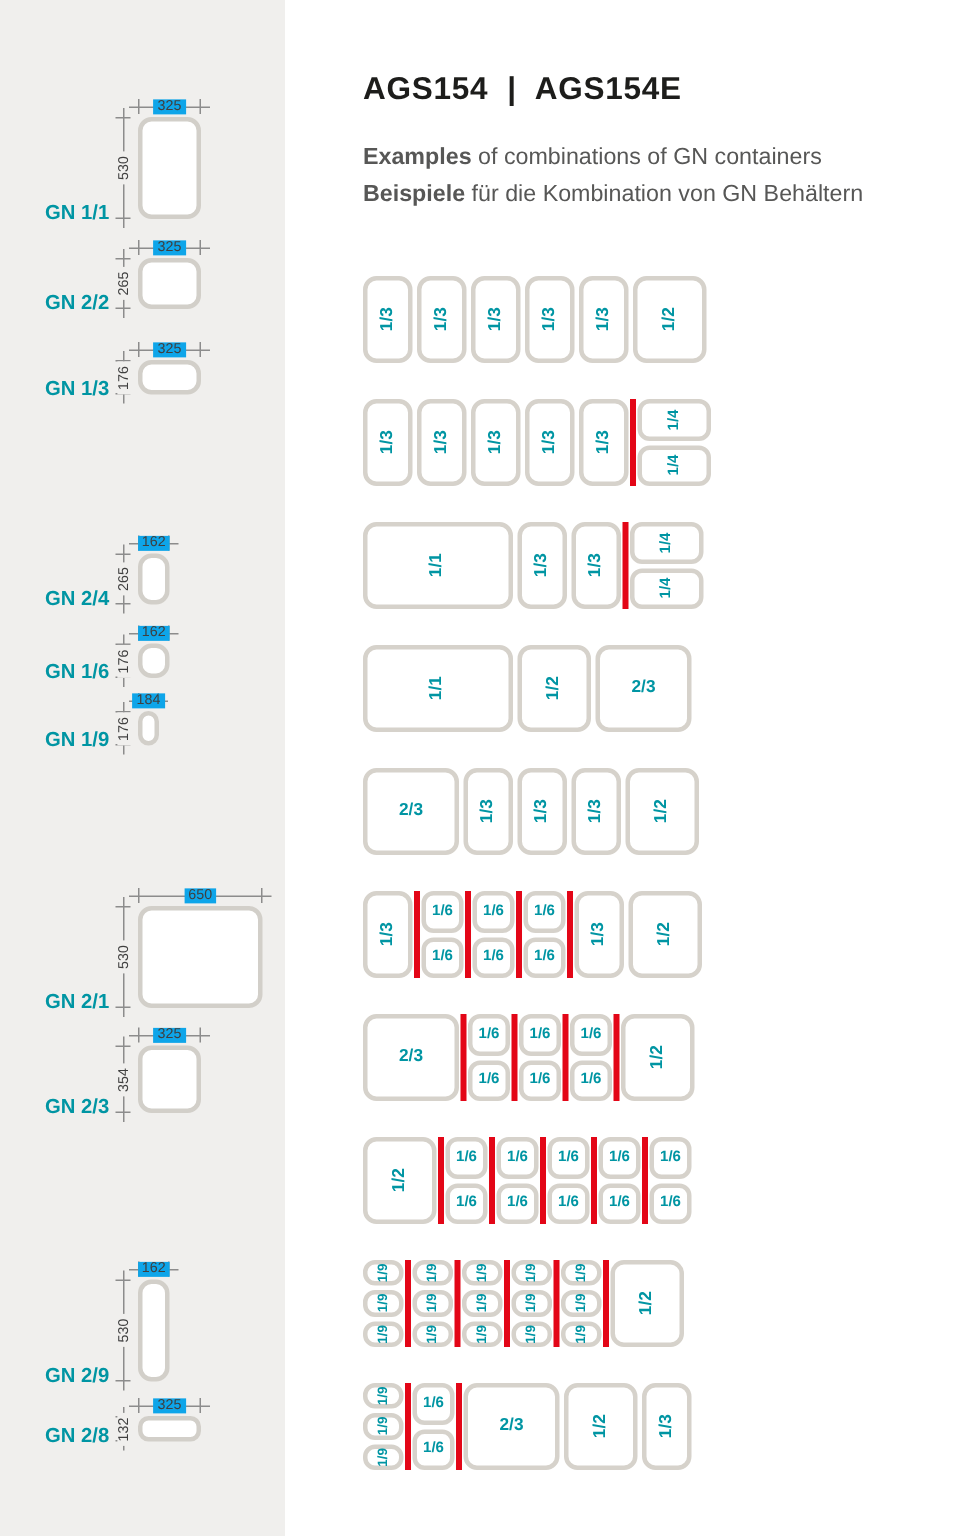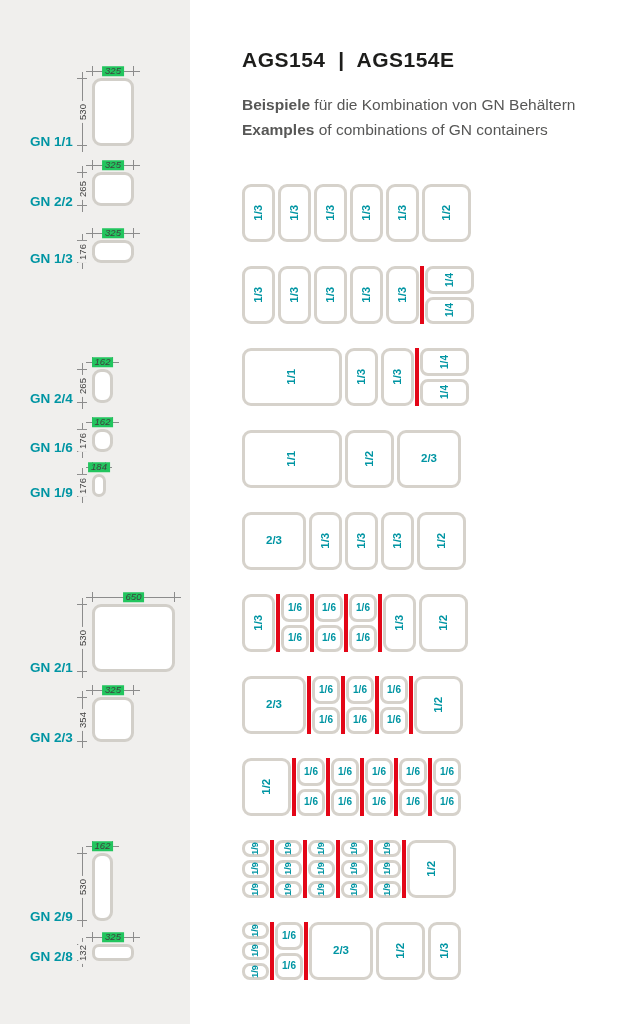--- a/index.html
+++ b/index.html
@@ -9,22 +9,22 @@
   .sidebar{position:absolute;left:0;top:0;width:190px;height:1024px;background:#f0efed;}
   .gn-item{position:absolute;left:0;width:190px;}
   .gn-box{position:absolute;left:92px;top:0;background:#fff;border:3px solid #d2cfc9;
           border-radius:9px;box-sizing:border-box;}
   .gn-name{position:absolute;left:30px;bottom:-3px;color:#0095a3;font-weight:bold;
            font-size:13.5px;white-space:nowrap;}
   .hdim{position:absolute;left:92px;top:-13px;height:12px;}
   .hdim .line{position:absolute;left:-6px;right:-6px;top:6px;height:1px;background:#8c8c8c;}
   .hdim .tickl{position:absolute;left:0;top:1px;width:1px;height:10px;background:#8c8c8c;}
   .hdim .tickr{position:absolute;right:0;top:1px;width:1px;height:10px;background:#8c8c8c;}
-  .dimnum{position:absolute;left:50%;top:6px;transform:translate(-50%,-50%);background:#22c55e;
-          padding:0 3px;font-size:9.5px;color:#3f3f3f;line-height:1;white-space:nowrap;font-style:italic;}
+  .dimnum{position:absolute;left:50%;top:6px;transform:translate(-50%,-50%);background:#0ea5e9;
+          padding:0 3px;font-size:9.5px;color:#3f3f3f;line-height:1;white-space:nowrap;}
   .vdim{position:absolute;left:76px;top:0;width:12px;}
   .vdim .line{position:absolute;top:-6px;bottom:-6px;left:6px;width:1px;background:#8c8c8c;}
   .vdim .tickt{position:absolute;top:0;left:1px;width:10px;height:1px;background:#8c8c8c;}
   .vdim .tickb{position:absolute;bottom:0;left:1px;width:10px;height:1px;background:#8c8c8c;}
   .dimnumv{position:absolute;top:50%;left:6.5px;transform:translate(-50%,-50%) rotate(-90deg);
            background:#f0efed;padding:0 3px;font-size:9.5px;color:#3f3f3f;line-height:1;white-space:nowrap;}
   
   .title{position:absolute;left:242px;top:48px;margin:0;font-size:21px;font-weight:bold;
          color:#1d1d1b;letter-spacing:.5px;white-space:pre;}
   .subs{position:absolute;left:242px;top:92px;color:#575756;font-size:15.5px;line-height:25px;}
@@ -206,22 +206,22 @@
           <i class="tickt"></i>
           <i class="tickb"></i>
           <span class="dimnumv">132</span>
         </div>
       </div>
     </div>
 
   <h1 class="title">AGS154  |  AGS154E</h1>
 
   <div class="subs">
+    <p><b>Examples</b><span> of combinations of GN containers</span></p>
     <p><b>Beispiele</b><span> für die Kombination von GN Behältern</span></p>
-    <p><b>Examples</b><span> of combinations of GN containers</span></p>
   </div>
 
   <div class="rows">
       <div class="crow">
         <div class="cell" style="width: 33px;">
           <span class="lab rot">1/3</span>
         </div>
         <div class="cell" style="width: 33px;">
           <span class="lab rot">1/3</span>
         </div>

